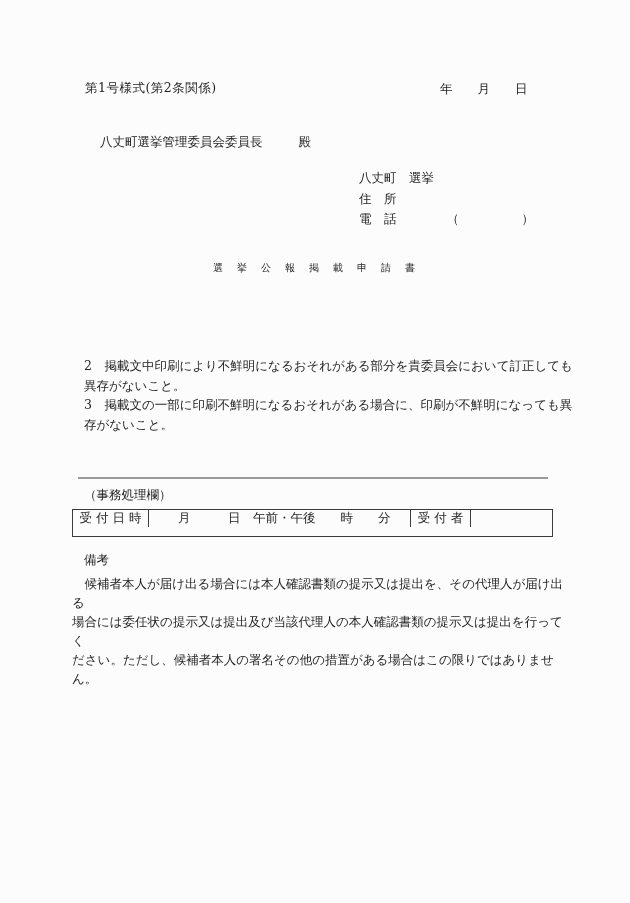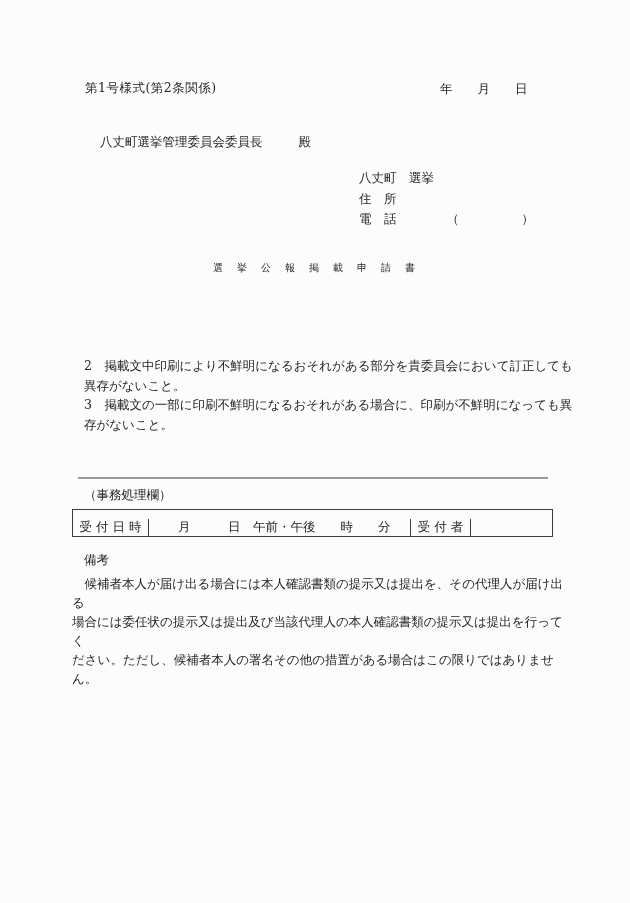--- a/index.html
+++ b/index.html
@@ -26,21 +26,21 @@
   .applicant-block div{white-space:pre;}
   .doc-title{left:0;right:0;top:261px;text-align:center;font-size:10px;letter-spacing:2px;white-space:pre;}
   .intro{left:70px;top:297px;line-height:20px;width:500px;}
   .items{left:84px;top:356px;line-height:19.5px;width:490px;}
   .office-label{left:84px;top:487px;}
   .rule{left:78px;top:477px;width:470px;height:2px;background:#9a9a9a;}
   .office-table{
     left:72px;top:509px;width:481px;height:28px;
     display:flex;box-sizing:border-box;
     border:1px solid #3c3c3c;
-    align-items:flex-end;
+    align-items:flex-start;
   }
   .office-table .cell{
     box-sizing:border-box;
     display:flex;align-items:center;
     border-right:1px solid #3c3c3c;
     overflow:hidden;
   }
   .office-table .cell:last-child{border-right:none;}
   .c1{width:76px;justify-content:center;}
   .c2{width:262px;padding-left:4px;}

